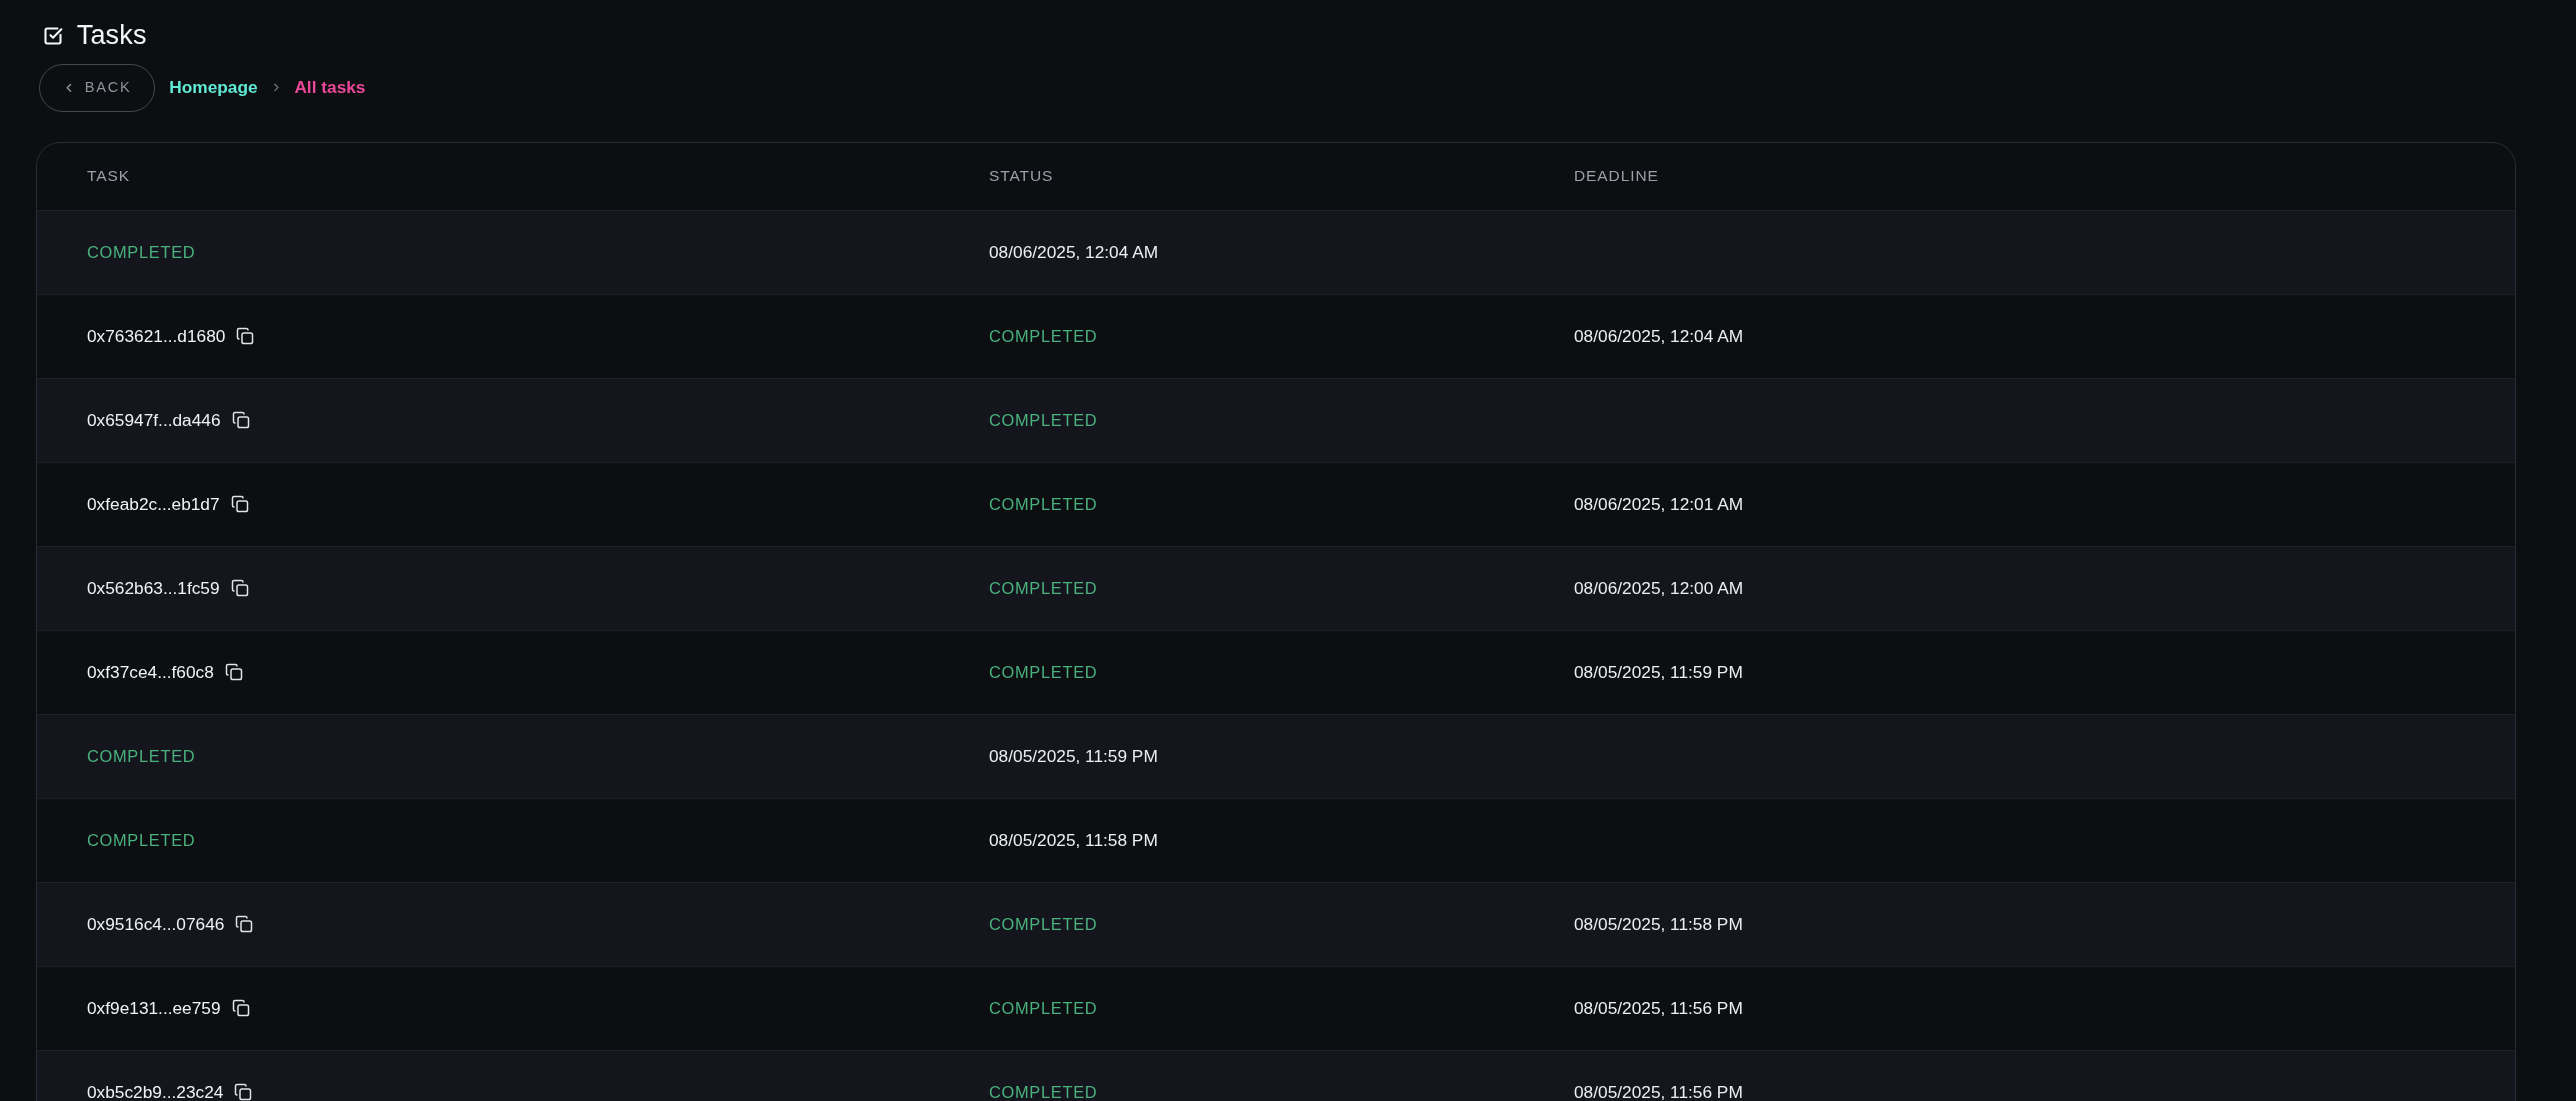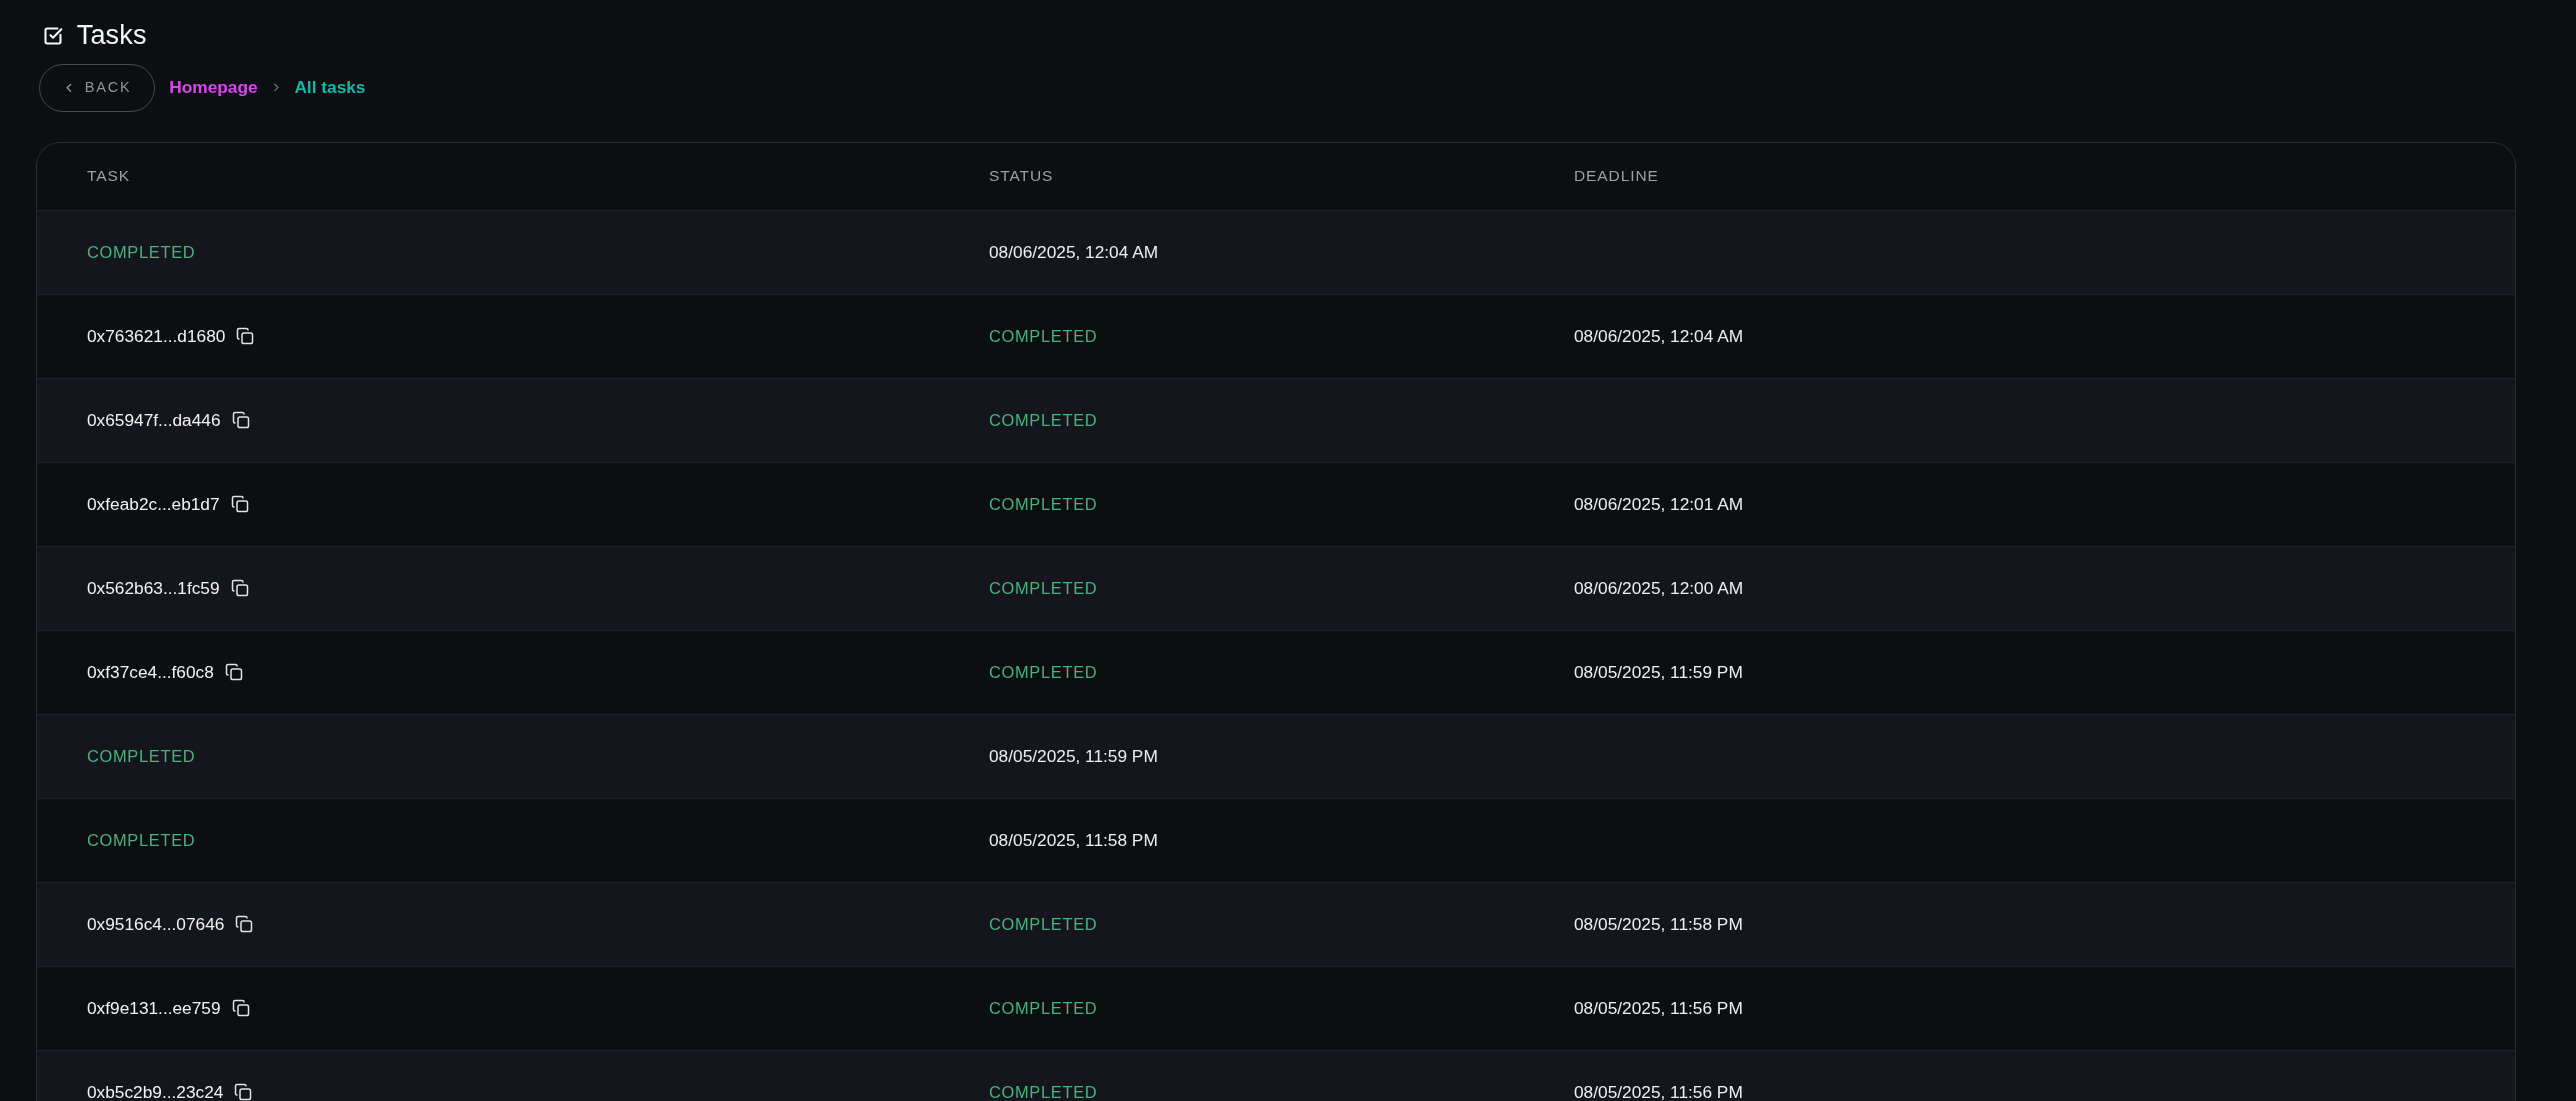--- a/index.html
+++ b/index.html
@@ -26,22 +26,22 @@
   .nav-row{display:flex;align-items:center;gap:14.6px;margin:14.6px 0 0 39px;}
   .back-btn{
     display:inline-flex;align-items:center;gap:9px;
     height:48px;padding:0 22px;
     background:transparent;border:0.9px solid #45474e;border-radius:9114px;
     color:#8f939b;font-family:inherit;font-size:14.6px;letter-spacing:1.8px;
     cursor:pointer;line-height:1;
   }
   .back-btn svg{color:#8f939b;}
   .breadcrumb{display:flex;align-items:center;gap:12px;font-size:17.3px;font-weight:700;}
-  .crumb{color:#d946ef;text-decoration:none;cursor:pointer;}
-  .crumb.current{color:#14b8a6;cursor:default;}
+  .crumb{color:#5eead4;text-decoration:none;cursor:pointer;}
+  .crumb.current{color:#ec4899;cursor:default;}
   .crumb-sep{display:inline-flex;color:#70747c;}
   
   .card{
     margin:30px 60px 0 36px;
     border:0.9px solid var(--card-border);
     border-radius:24px;
     background:var(--page-bg);
     overflow:hidden;
   }
   .thead,.row{

